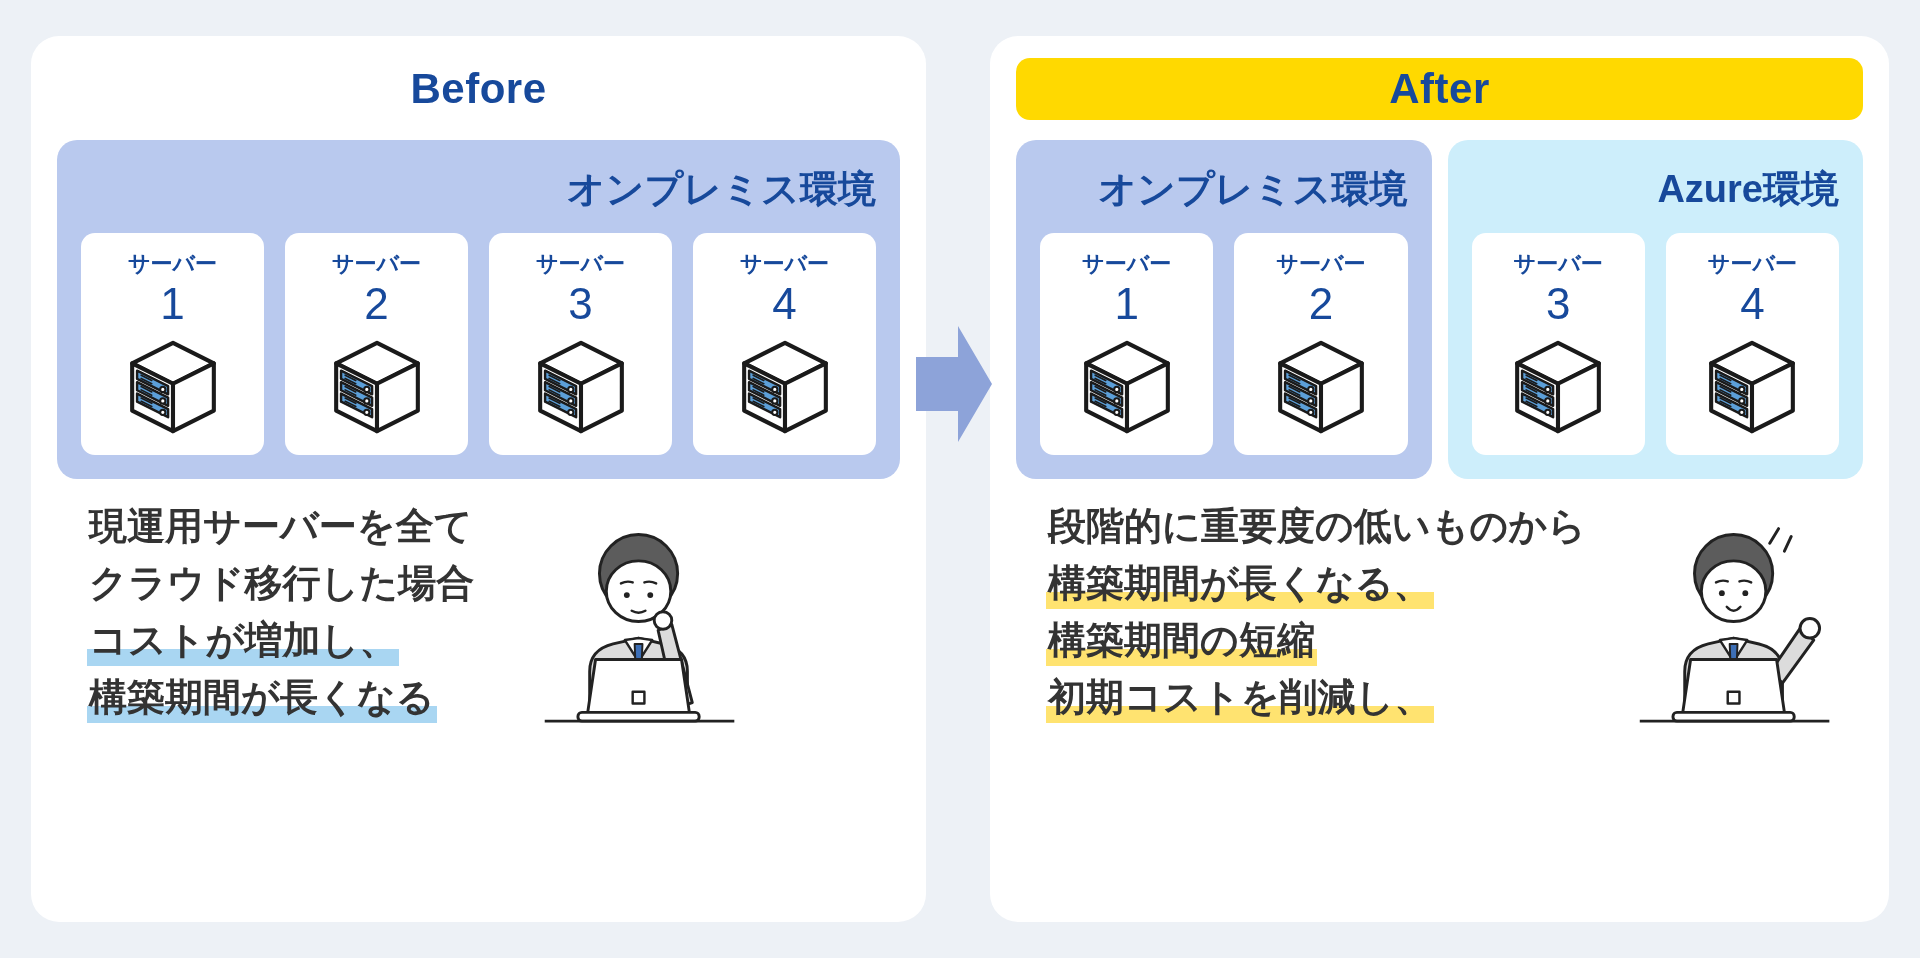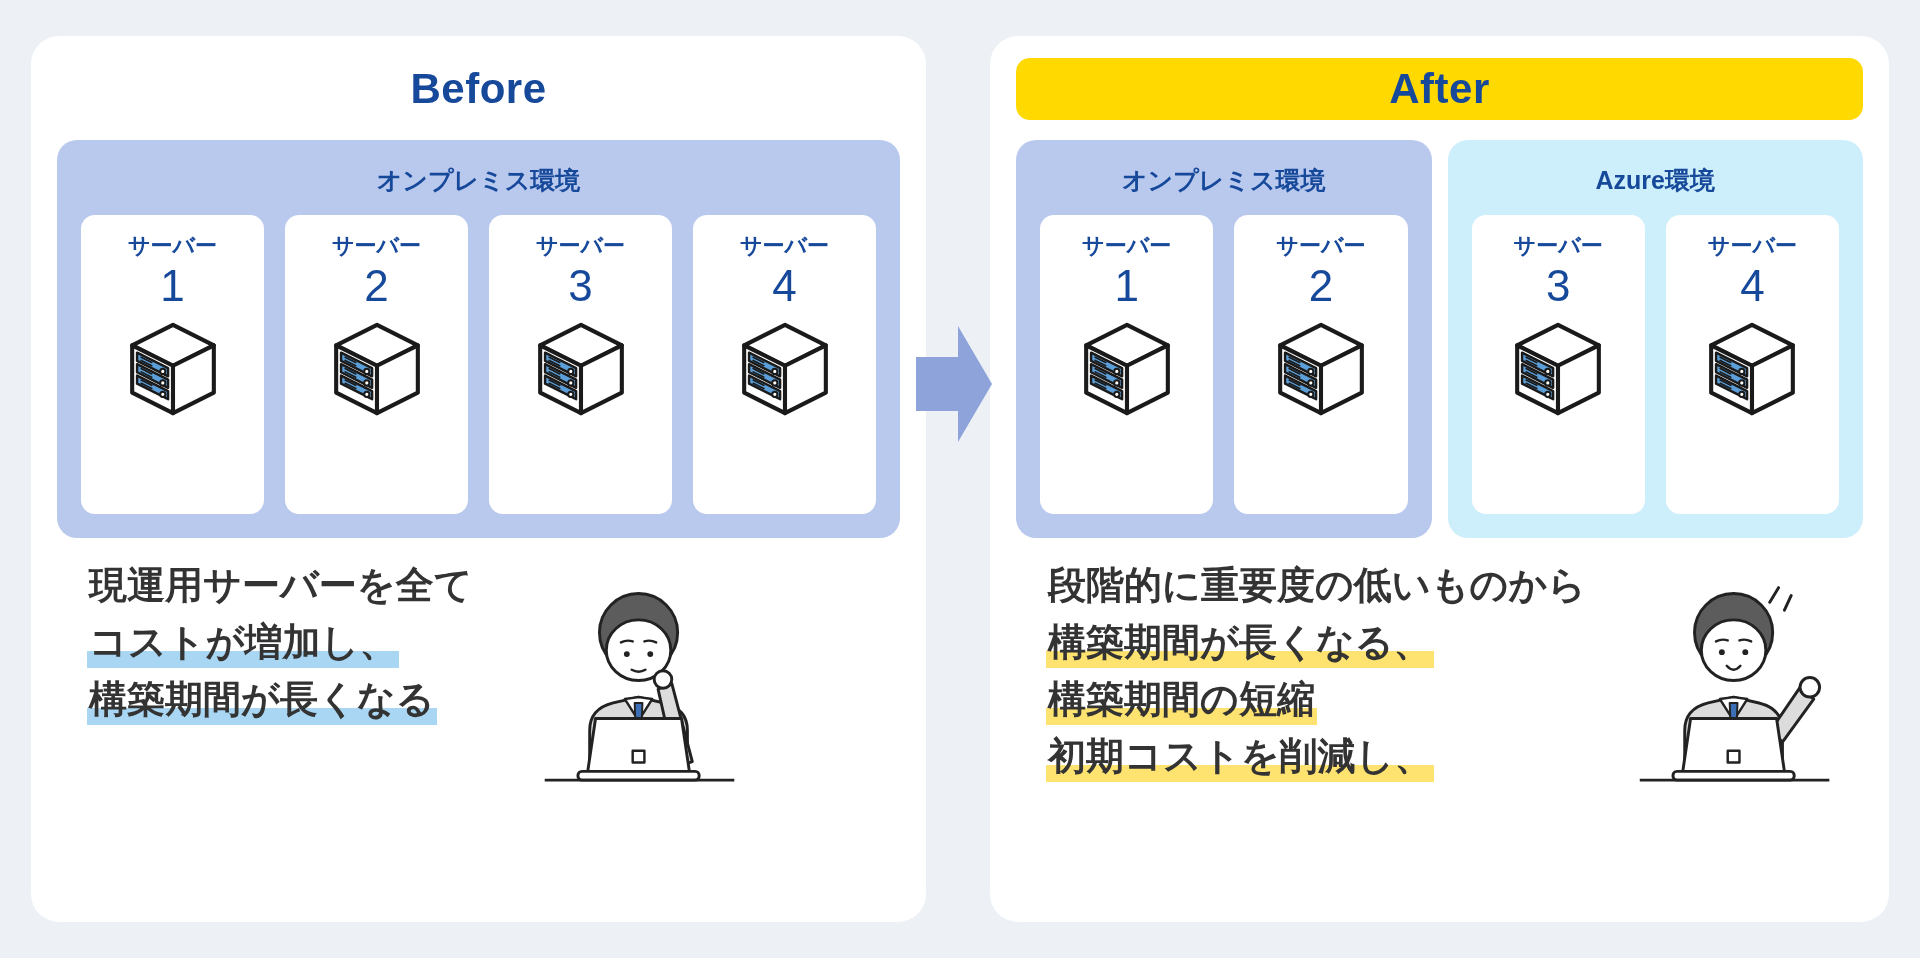--- a/index.html
+++ b/index.html
@@ -13,26 +13,26 @@
   .panel-after { flex:1; }
 
   .panel-header { height:62px; border-radius:14px; display:flex; align-items:center; justify-content:center;
                   font-size:42px; font-weight:bold; color:var(--accent,#17499b); letter-spacing:.5px; flex-shrink:0; }
   .panel-header.before-style { background:#ffffff; }
   .panel-header.after-style  { background:var(--after_header_bg,#ffd900); }
 
   .env { border-radius:20px; padding:18px 24px 24px; margin-top:20px; }
   .env.onprem { background:var(--onprem_bg,#b9c9ee); }
   .env.azure  { background:var(--azure_bg,#cdeefb); }
-  .env-title { text-align:center; font-size:25px; font-weight:bold; color:var(--accent,#17499b); margin:6px 0 18px; }
+  .env-title { text-align:right; font-size:38px; font-weight:bold; color:var(--accent,#17499b); margin:6px 0 18px; }
   .env-row { display:flex; gap:16px; margin-top:20px; }
   .env-row .env { margin-top:0; flex:1; }
 
   .server-row { display:flex; gap:21px; }
-  .server-card { background:var(--card_bg,#fff); border-radius:14px; flex:1; height:299px;
+  .server-card { background:var(--card_bg,#fff); border-radius:14px; flex:1; height:222px;
                  display:flex; flex-direction:column; align-items:center; padding-top:16px; }
   .server-label { font-size:22px; font-weight:bold; color:var(--accent,#17499b); }
   .server-number { font-size:44px; font-weight:500; color:var(--accent,#17499b); margin-top:0; line-height:1.15; }
   .server-icon { width:98px; height:98px; margin-top:8px; }
 
   .desc { flex:1; display:flex; justify-content:space-between; align-items:flex-start; padding:20px 10px 0 30px; }
   .desc-lines { display:flex; flex-direction:column; }
   .desc-line { height:57px; display:flex; align-items:center; }
   .desc-line span { font-size:38px; font-weight:bold; color:var(--text,#333); padding:0 2px 2px; }
   .hl-blue   { background:linear-gradient(to bottom, transparent 64%, var(--hl_blue,#a9d6f2) 64%, var(--hl_blue,#a9d6f2) 96%, transparent 96%); }
@@ -114,20 +114,23 @@
               <use href="#server-icon"></use>
             </svg>
         </div>
       </div>
     </div>
 
     <div class="desc">
       <div class="desc-lines">
         <div class="desc-line">
             <span>現運用サーバーを全て</span>
+          </div>
+        <div class="desc-line">
+            <span>クラウド移行した場合</span>
           </div>
         <div class="desc-line">
             <span class="hl-blue">コストが増加し、</span>
           </div>
         <div class="desc-line">
             <span class="hl-blue">構築期間が長くなる</span>
           </div>
       </div>
       <div class="desc-person pos-before">
         <svg viewBox="0 0 220 224">

